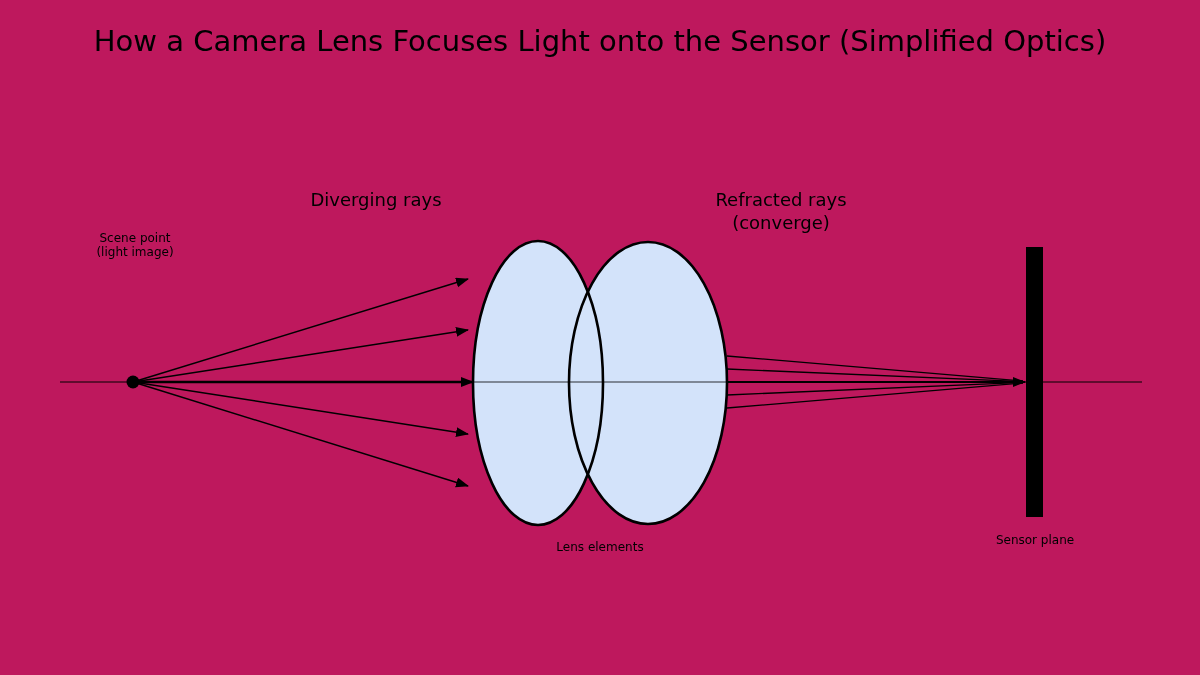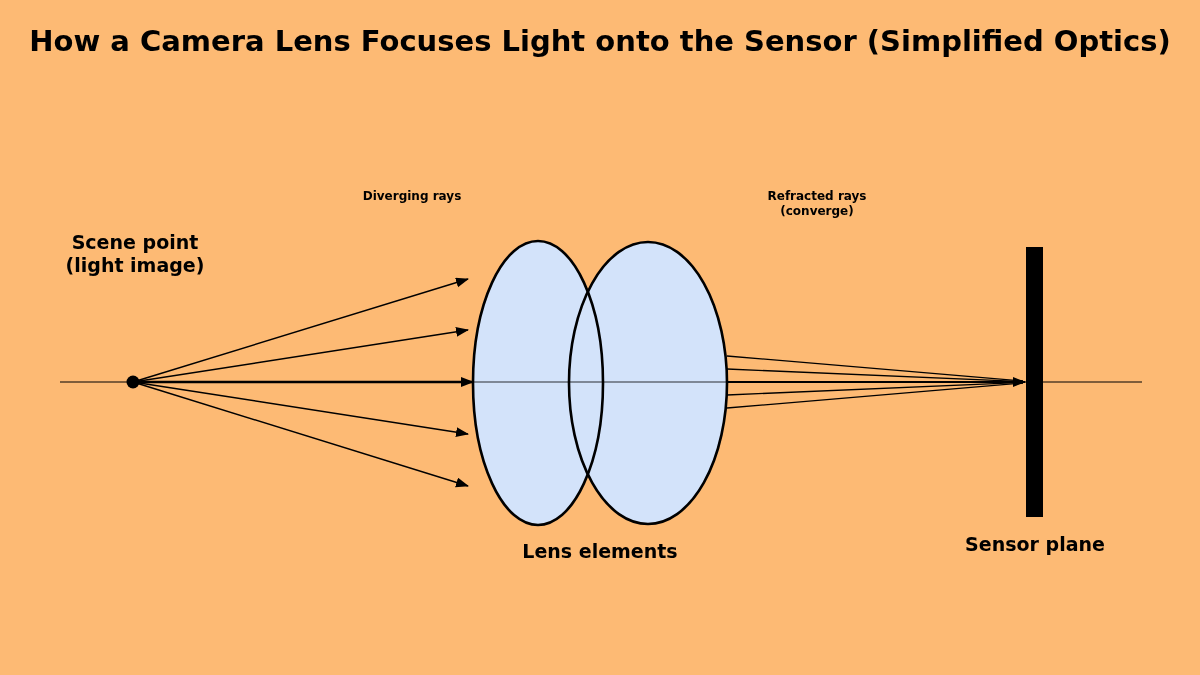--- a/index.html
+++ b/index.html
@@ -5,23 +5,22 @@
   html, body {
     margin: 0;
     padding: 0;
     background: #ffffff;
     font-family: "DejaVu Sans", "Liberation Sans", sans-serif;
   }
   .canvas {
     position: relative;
     width: 1200px;
     height: 675px;
-    background: #fdba74;
+    background: #be185d;
     overflow: hidden;
-    font-weight: bold;
   }
   .diagram-svg {
     position: absolute;
     left: 0;
     top: 0;
     width: 1200px;
     height: 675px;
   }
   .title {
     position: absolute;
@@ -34,22 +33,22 @@
     letter-spacing: 0px;
     white-space: nowrap;
   }
   .lbl {
     position: absolute;
     color: #000000;
     text-align: center;
     transform: translateX(-50%);
     white-space: nowrap;
   }
-  .lbl-big { font-size: 19px; line-height: 1.2; }
-  .lbl-small { font-size: 12px; line-height: 1.25; margin-left: 36px; }
+  .lbl-big { font-size: 12px; line-height: 1.2; }
+  .lbl-small { font-size: 18px; line-height: 1.25; }
   .caption {
     position: absolute;
     top: 622px;
     left: 0;
     width: 100%;
     text-align: center;
     font-size: 14px;
     color: #000000;
   }
 </style>

